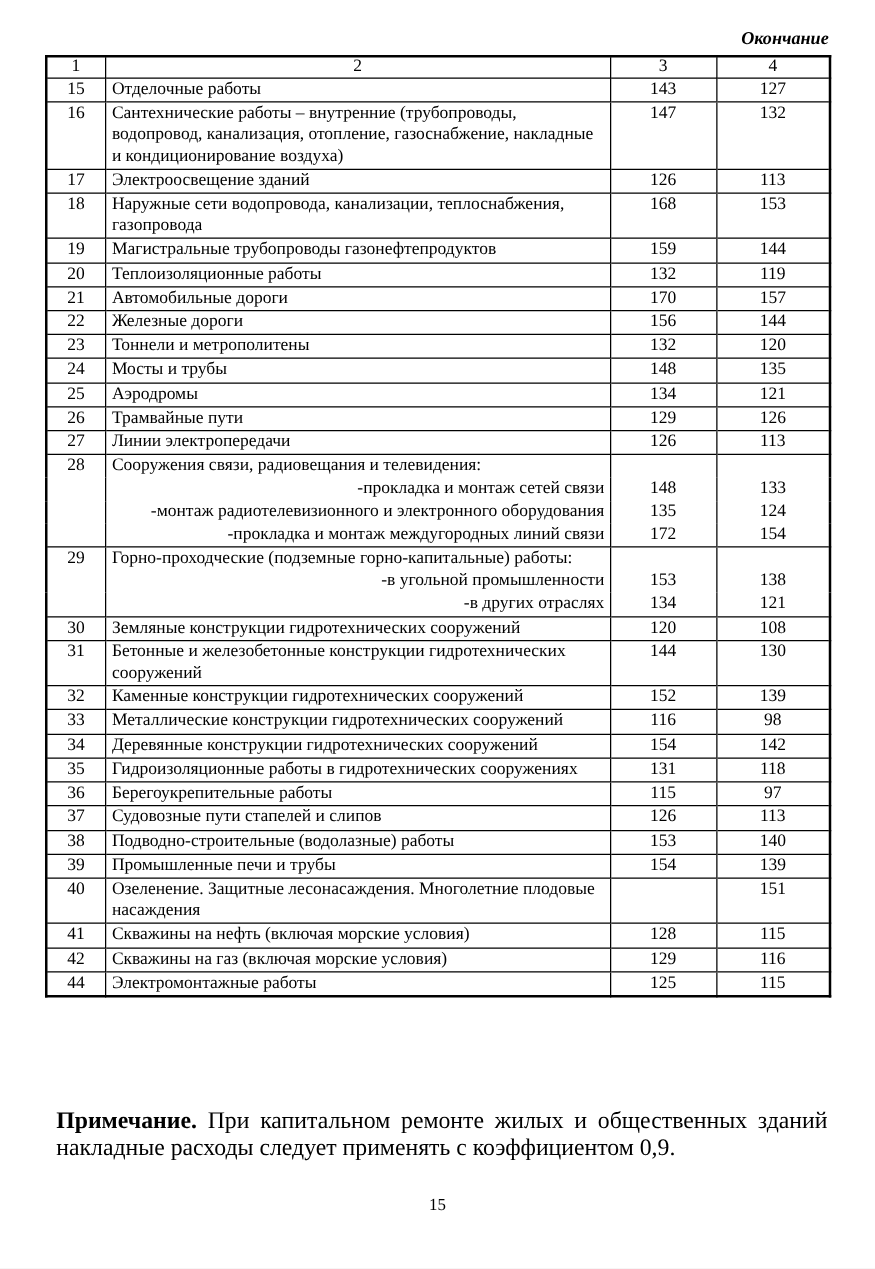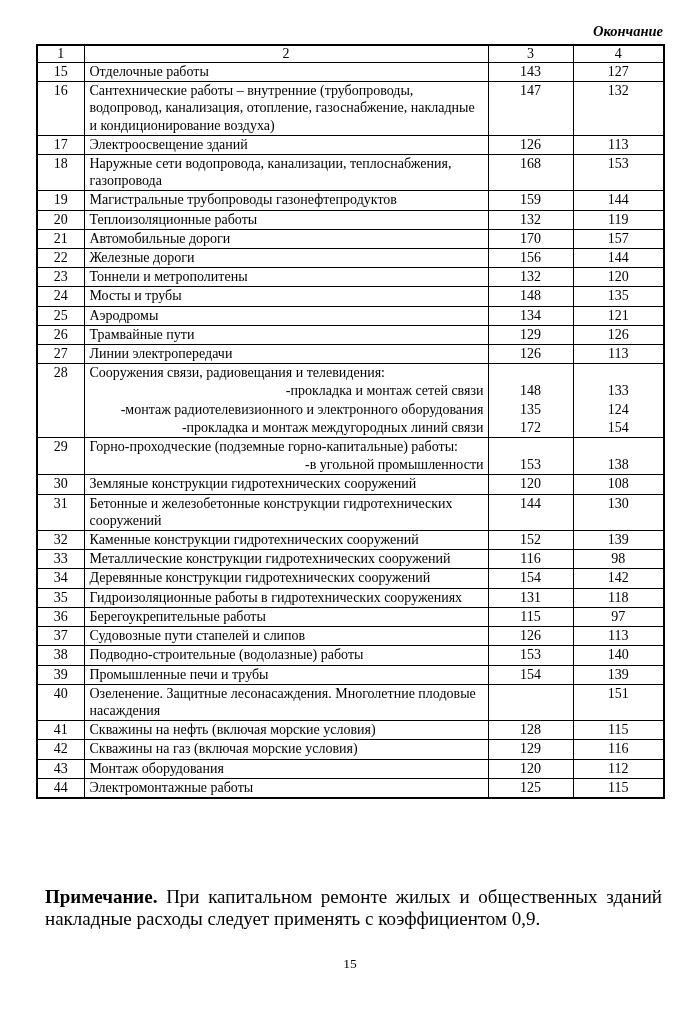--- a/index.html
+++ b/index.html
@@ -169,20 +169,26 @@
           <td class="col-text"><span>Горно-проходческие (подземные горно-капитальные) работы:</span></td>
           <td class="col-val"></td>
           <td class="col-val"></td>
         </tr>
         <tr class="row-cont">
           <td class="col-num"></td>
           <td class="col-text dash-line"><span class="dash">-</span><span>в угольной промышленности</span></td>
           <td class="col-val">153</td>
           <td class="col-val">138</td>
         </tr>
+        <tr class="row-cont">
+          <td class="col-num"></td>
+          <td class="col-text dash-line"><span class="dash">-</span><span>в других отраслях</span></td>
+          <td class="col-val">134</td>
+          <td class="col-val">121</td>
+        </tr>
         <tr class="row-start">
           <td class="col-num">30</td>
           <td class="col-text"><span>Земляные конструкции гидротехнических сооружений</span></td>
           <td class="col-val">120</td>
           <td class="col-val">108</td>
         </tr>
         <tr class="row-start">
           <td class="col-num">31</td>
           <td class="col-text"><span>Бетонные и железобетонные конструкции гидротехнических сооружений</span></td>
           <td class="col-val">144</td>
@@ -248,26 +254,20 @@
           <td class="col-val">128</td>
           <td class="col-val">115</td>
         </tr>
         <tr class="row-start">
           <td class="col-num">42</td>
           <td class="col-text"><span>Скважины на газ (включая морские условия)</span></td>
           <td class="col-val">129</td>
           <td class="col-val">116</td>
         </tr>
         <tr class="row-start">
-          <td class="col-num">43</td>
-          <td class="col-text"><span>Монтаж оборудования</span></td>
-          <td class="col-val">120</td>
-          <td class="col-val">112</td>
-        </tr>
-        <tr class="row-start">
           <td class="col-num">44</td>
           <td class="col-text"><span>Электромонтажные работы</span></td>
           <td class="col-val">125</td>
           <td class="col-val">115</td>
         </tr>
       </tbody>
   </table>
 
   <div class="note">
     <span class="note-label">Примечание.</span>

